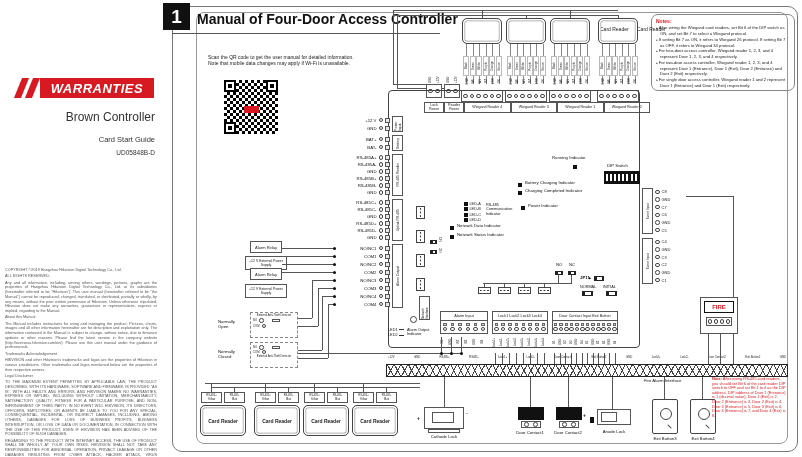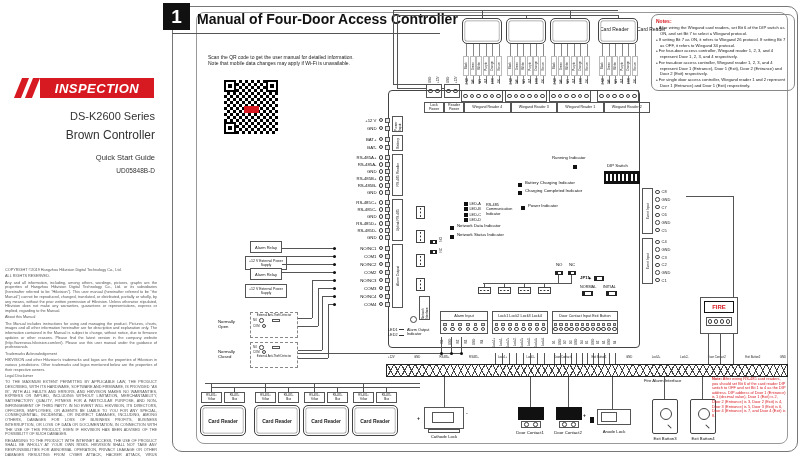--- a/index.html
+++ b/index.html
@@ -102,25 +102,24 @@
 </head>
 <body>
 
 <div class="ob"></div>
 <div class="ib"></div>
 <i class="wire" style="left:172px;top:33px;width:268px;height:1px"></i>
 
 <div>
   <i class="logo-slash" style="left:18px;top:78px"></i>
   <i class="logo-slash" style="left:29px;top:78px"></i>
-  <div class="logo-box">INSPECTION</div>
+  <div class="logo-box">WARRANTIES</div>
   <div class="brand-txt">
-    <div style="font-size:11px;margin-bottom:6px">DS-K2600 Series</div>
     <div style="font-size:12px;margin-bottom:11px">Brown Controller</div>
-    <div style="font-size:7.5px;margin-bottom:5px">Quick Start Guide</div>
+    <div style="font-size:7.5px;margin-bottom:5px">Card Start Guide</div>
     <div style="font-size:6.5px">UD05848B-D</div>
   </div>
   <div class="legal">
 
   <p>COPYRIGHT ©2019 Hangzhou Hikvision Digital Technology Co., Ltd.</p>
       <p>ALL RIGHTS RESERVED.</p>
       <p>Any and all information, including, among others, wordings, pictures, graphs are the properties of Hangzhou Hikvision Digital Technology Co., Ltd. or its subsidiaries (hereinafter referred to be “Hikvision”). This user manual (hereinafter referred to be “the Manual”) cannot be reproduced, changed, translated, or distributed, partially or wholly, by any means, without the prior written permission of Hikvision. Unless otherwise stipulated, Hikvision does not make any warranties, guarantees or representations, express or implied, regarding to the Manual.</p>
       <p>About this Manual</p>
       <p>The Manual includes instructions for using and managing the product. Pictures, charts, images and all other information hereinafter are for description and explanation only. The information contained in the Manual is subject to change, without notice, due to firmware updates or other reasons. Please find the latest version in the company website (http://overseas.hikvision.com/en/). Please use this user manual under the guidance of professionals.</p>
       <p>Trademarks Acknowledgement</p>

